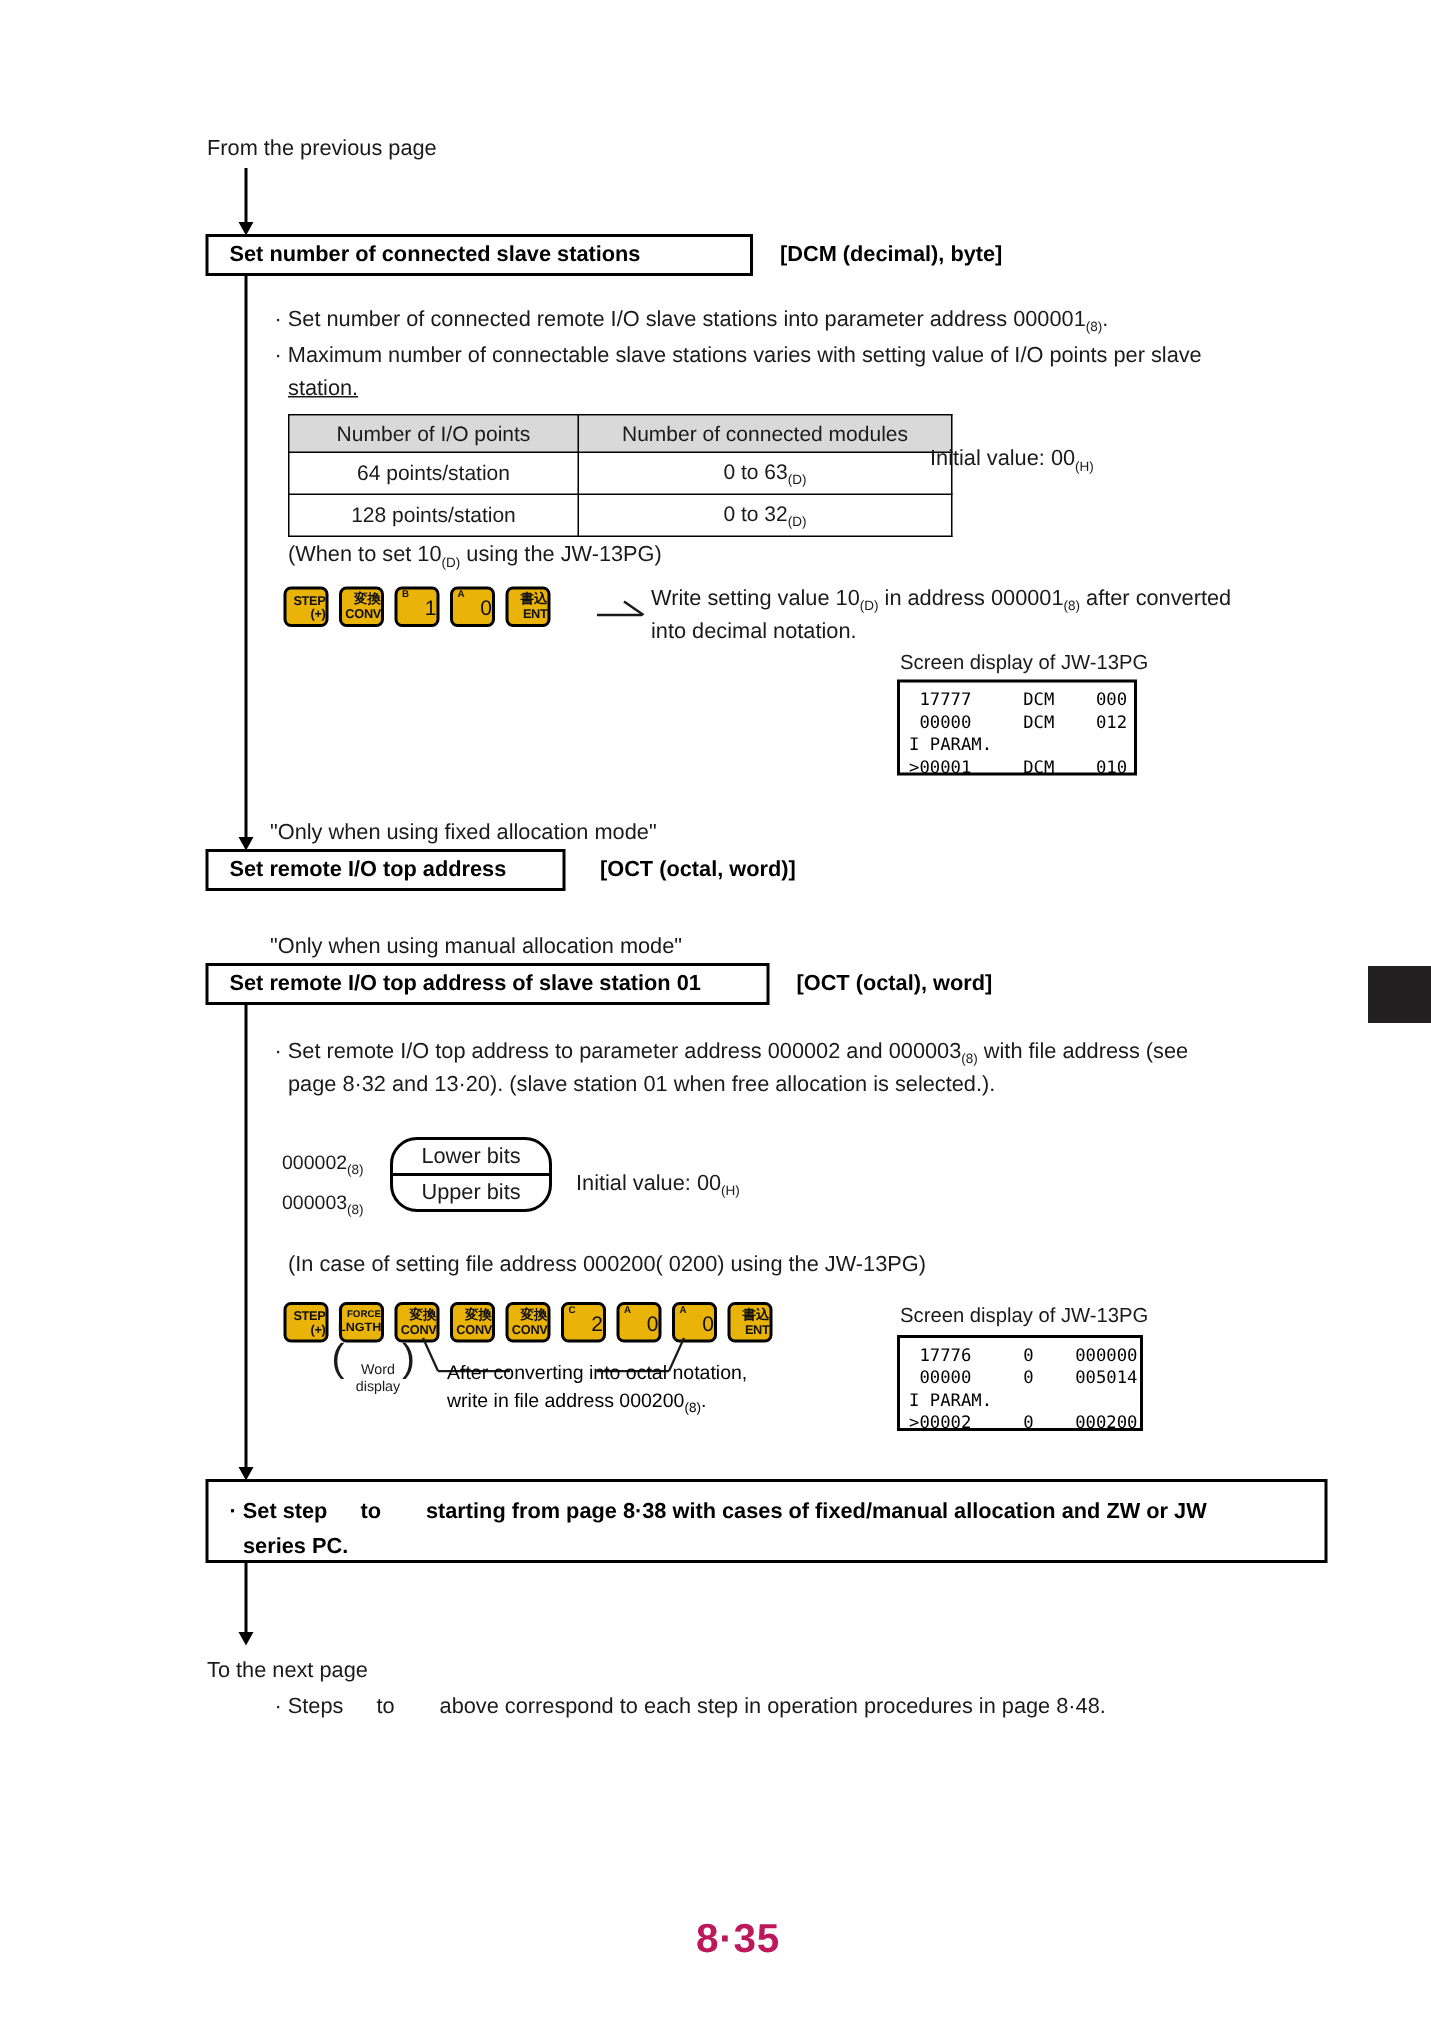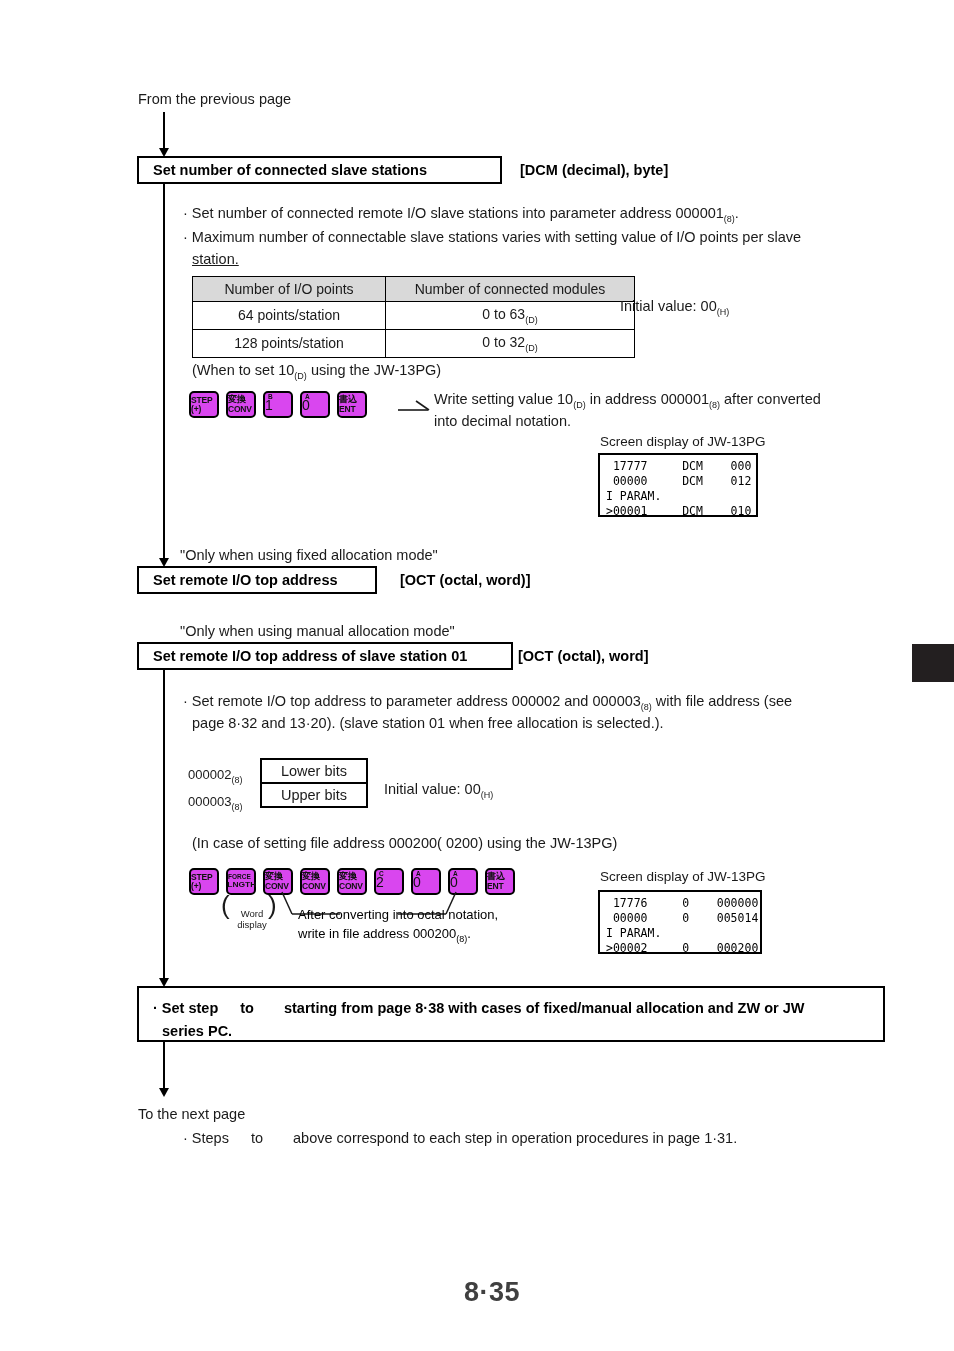--- a/index.html
+++ b/index.html
@@ -58,26 +58,26 @@
     font-size:14.5px;text-align:center;padding:3px 0;width:104px;color:#1a1a1a;
   }
   .bitsbox .upper{border-top:2px solid #000;}
 
   
   .keyrow{position:absolute;display:flex;align-items:flex-start;}
   .key{
     position:relative;
     border:2px solid #000;
     border-radius:5px;
-    background:#d946ef;
+    background:#eab308;
     width:30px;height:27px;
     margin-right:7px;
     box-sizing:border-box;
     display:flex;flex-direction:column;
-    align-items:flex-start;justify-content:center;
+    align-items:flex-end;justify-content:center;
     line-height:1;
   }
   .key .l1{font-size:8.5px;font-weight:bold;letter-spacing:-.2px;}
   .key .l2{font-size:8.5px;font-weight:bold;letter-spacing:-.2px;margin-top:1px;}
   .key .jp{font-size:9px;font-weight:bold;}
   .key .big{font-size:14px;font-weight:normal;}
   .key .corner{position:absolute;top:1px;left:3px;font-size:6.5px;font-weight:bold;}
   .key .wide{font-size:8px;font-weight:bold;transform:scaleX(1.05);}
 
   
@@ -99,21 +99,21 @@
   .notebox{
     position:absolute;border:2.5px solid #000;background:#fff;
     box-sizing:border-box;padding:9px 24px 9px 14px;
     font-weight:bold;font-size:14.5px;line-height:23px;color:#000;
   }
   .gap{display:inline-block;width:30px;}
   .gap-sm{display:inline-block;width:22px;}
 
   
   .thumbtab{position:absolute;background:#231f20;}
-  .pagenum{position:absolute;font-size:27px;font-weight:bold;color:#404040;letter-spacing:.5px;}
+  .pagenum{position:absolute;font-size:27px;font-weight:bold;color:#be185d;letter-spacing:.5px;}
   .brace{position:absolute;font-size:26px;color:#1a1a1a;}
   .worddisp{position:absolute;font-size:9.5px;line-height:11px;text-align:center;color:#1a1a1a;}
   .annot{position:absolute;font-size:13px;line-height:19px;color:#000000;white-space:nowrap;}
   .hook{position:absolute;}
 </style>
 </head>
 <body>
 
 <div class="page">
 
@@ -207,38 +207,38 @@
   <div class="stepbox" style="left:137px;top:566px;width:240px;height:28px;">
     <span>Set remote I/O top address</span>
   </div>
   <div class="boxtag" style="left:400px;top:572px;">[OCT (octal, word)]</div>
 
   <div class="abs t" style="left:180px;top:621px;">"Only when using manual allocation mode"</div>
 
   <div class="stepbox" style="left:137px;top:642px;width:376px;height:28px;">
     <span>Set remote I/O top address of slave station 01</span>
   </div>
-  <div class="boxtag" style="left:518px;top:648px;">[OCT (octal), word]</div>
+  <div class="boxtag" style="left:531px;top:648px;">[OCT (octal), word]</div>
 
   <div class="vline" style="left:163px;top:670px;height:310px;"></div>
   <div class="arrowhead" style="left:159px;top:978px;"></div>
 
   <div class="abs t" style="left:183px;top:691px;">
     <span>· Set remote I/O top address to parameter address 000002 and 000003</span><span class="sub">(8)</span><span> with file address (see</span>
   </div>
   <div class="abs t" style="left:192px;top:713px;">page 8·32 and 13·20). (slave station 01 when free allocation is selected.).</div>
 
   <div class="abs t" style="left:188px;top:764px;font-size:13px;">
     <span>000002</span><span class="sub">(8)</span>
   </div>
   <div class="abs t" style="left:188px;top:791px;font-size:13px;">
     <span>000003</span><span class="sub">(8)</span>
   </div>
 
-  <div class="bitsbox" style="left:260px;top:758px;">
+  <div class="bitsbox" style="left:260px;top:758px;border-radius:18px;">
     <div>Lower bits</div>
     <div class="upper">Upper bits</div>
   </div>
 
   <div class="abs t" style="left:384px;top:779px;">
     <span>Initial value: 00</span><span class="sub">(H)</span>
   </div>
 
   <div class="abs t" style="left:192px;top:833px;">(In case of setting file address 000200(  0200) using the JW-13PG)</div>
 
@@ -312,18 +312,18 @@
     </div>
     <div style="padding-left:9px;">series PC.</div>
   </div>
 
   <div class="vline" style="left:163px;top:1042px;height:48px;"></div>
   <div class="arrowhead" style="left:159px;top:1088px;"></div>
 
   <div class="abs t" style="left:138px;top:1104px;">To the next page</div>
 
   <div class="abs t" style="left:183px;top:1128px;">
-    <span>· Steps</span><span class="gap-sm"></span><span>to</span><span class="gap"></span><span>above correspond to each step in operation procedures in page 1·31.</span>
+    <span>· Steps</span><span class="gap-sm"></span><span>to</span><span class="gap"></span><span>above correspond to each step in operation procedures in page 8·48.</span>
   </div>
 
   <div class="pagenum" style="left:464px;top:1277px;">8·35</div>
 
 </div>
 
 </body></html>

